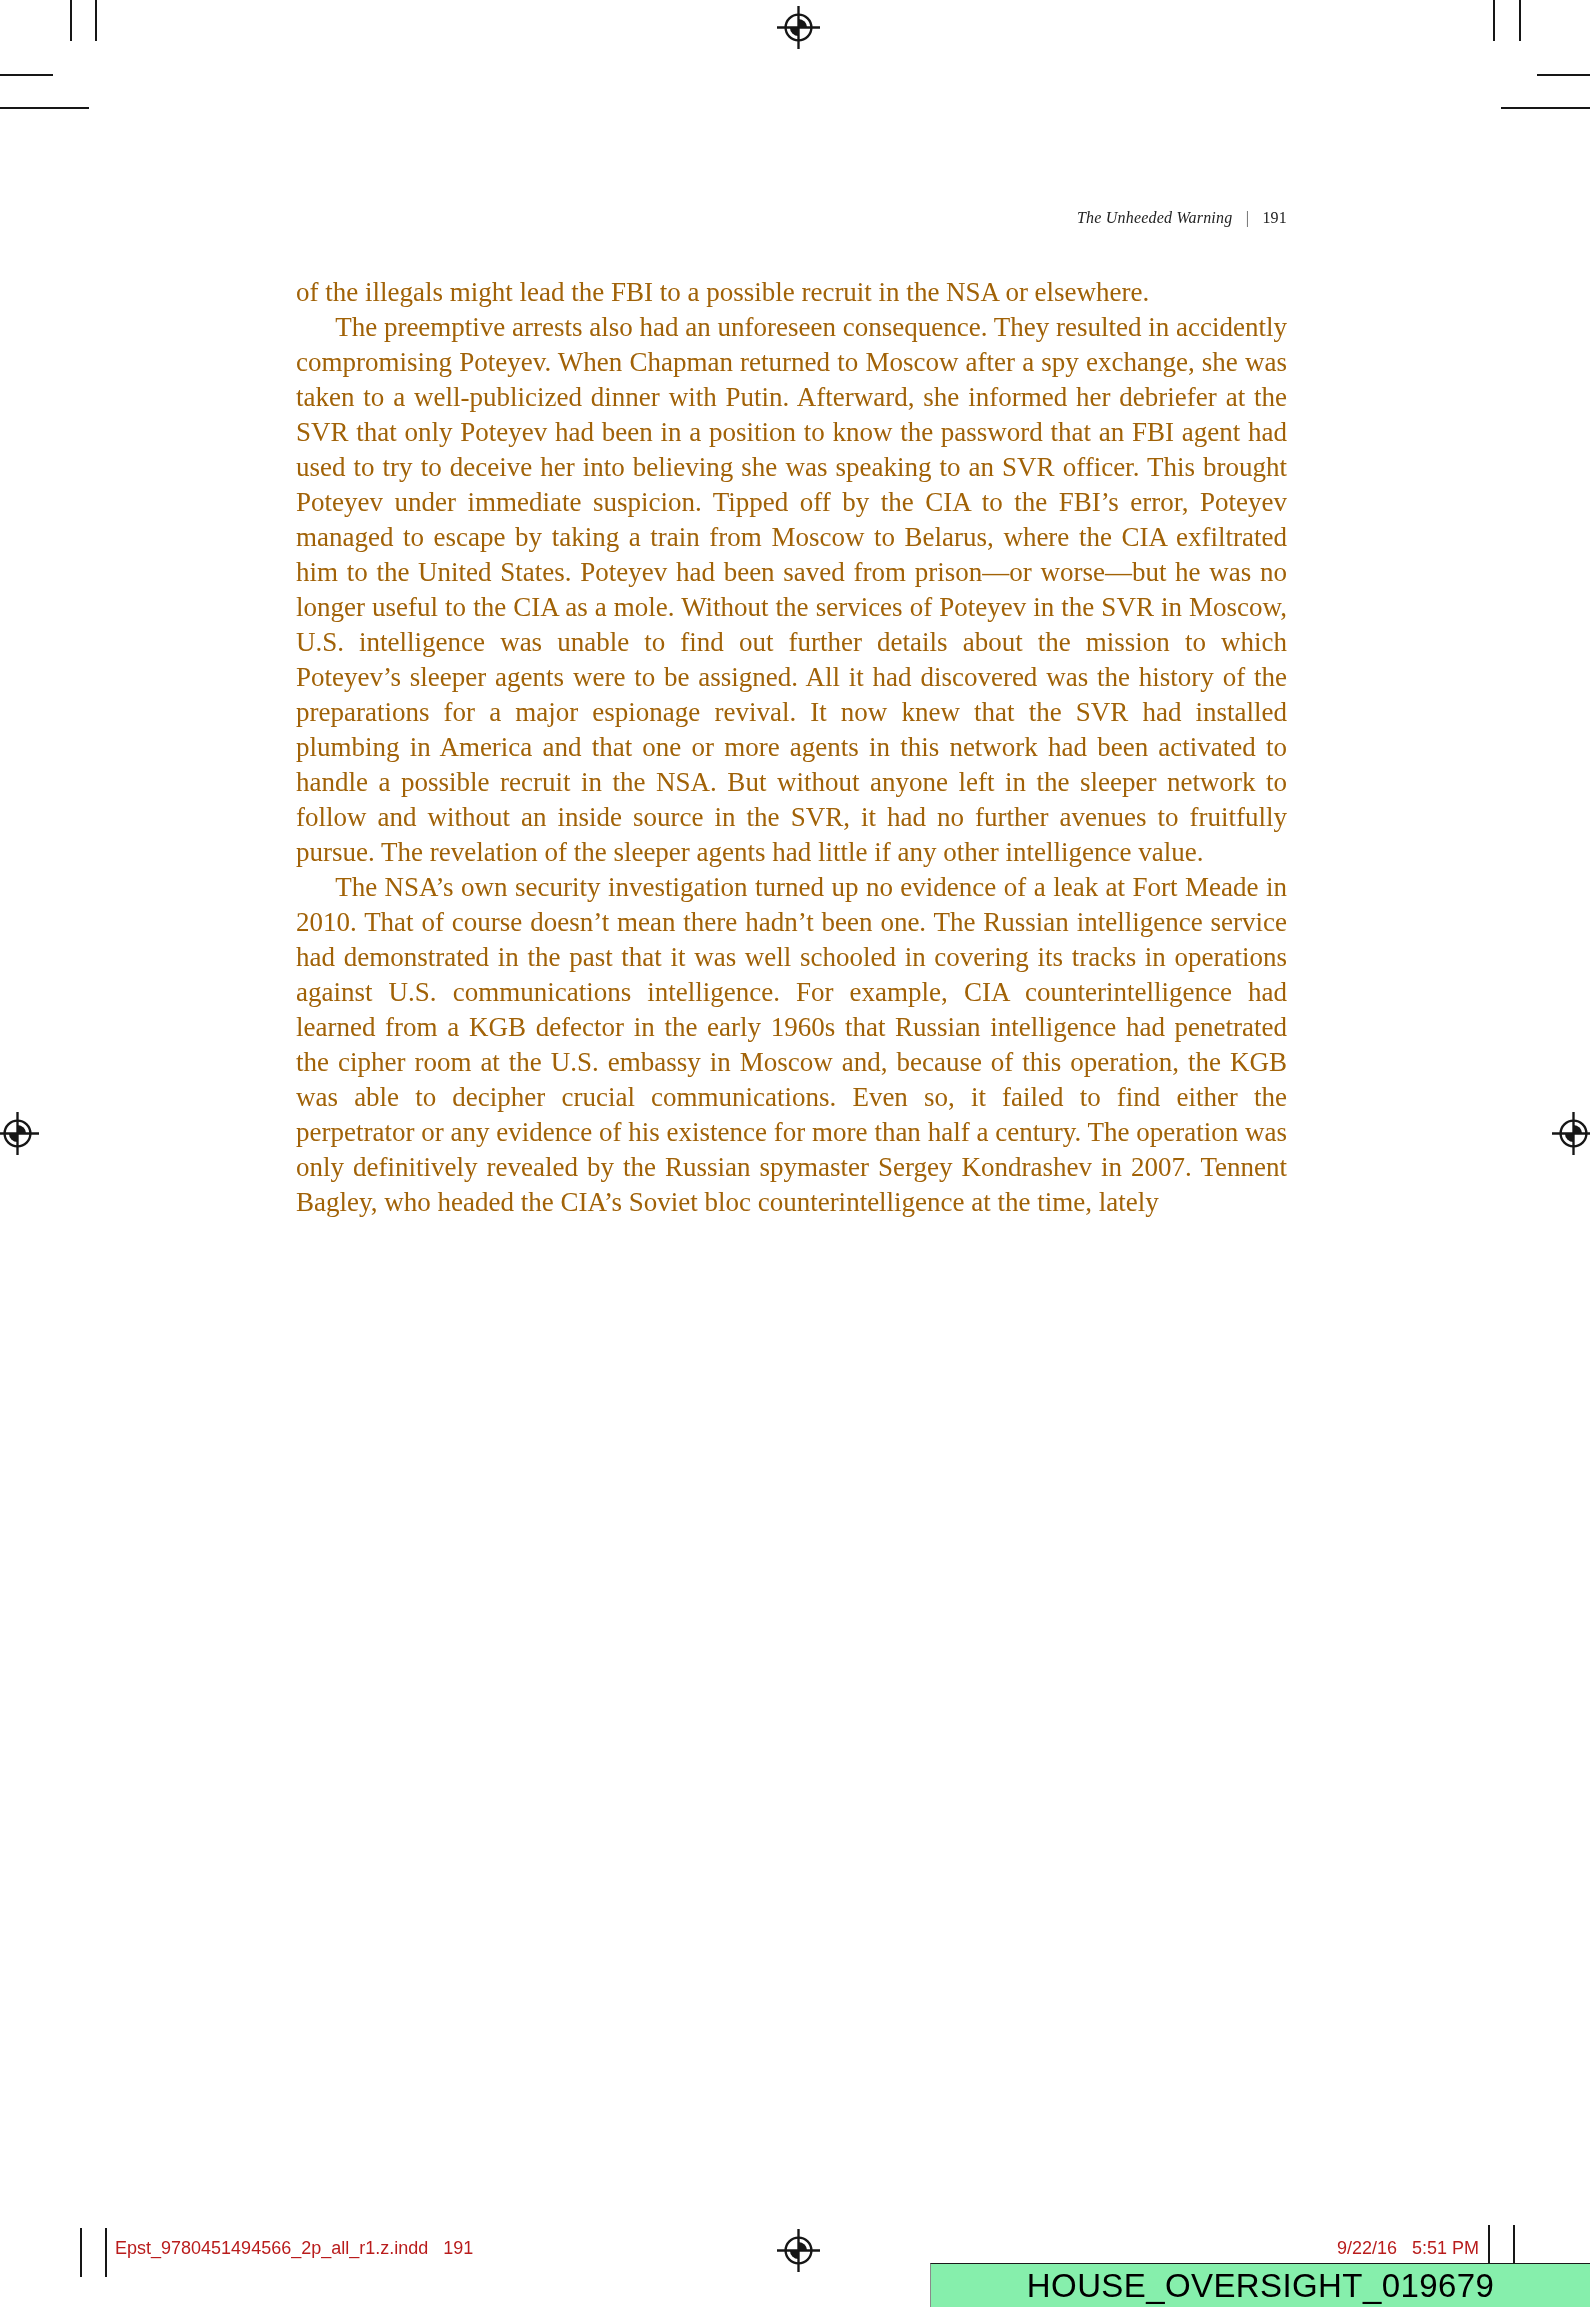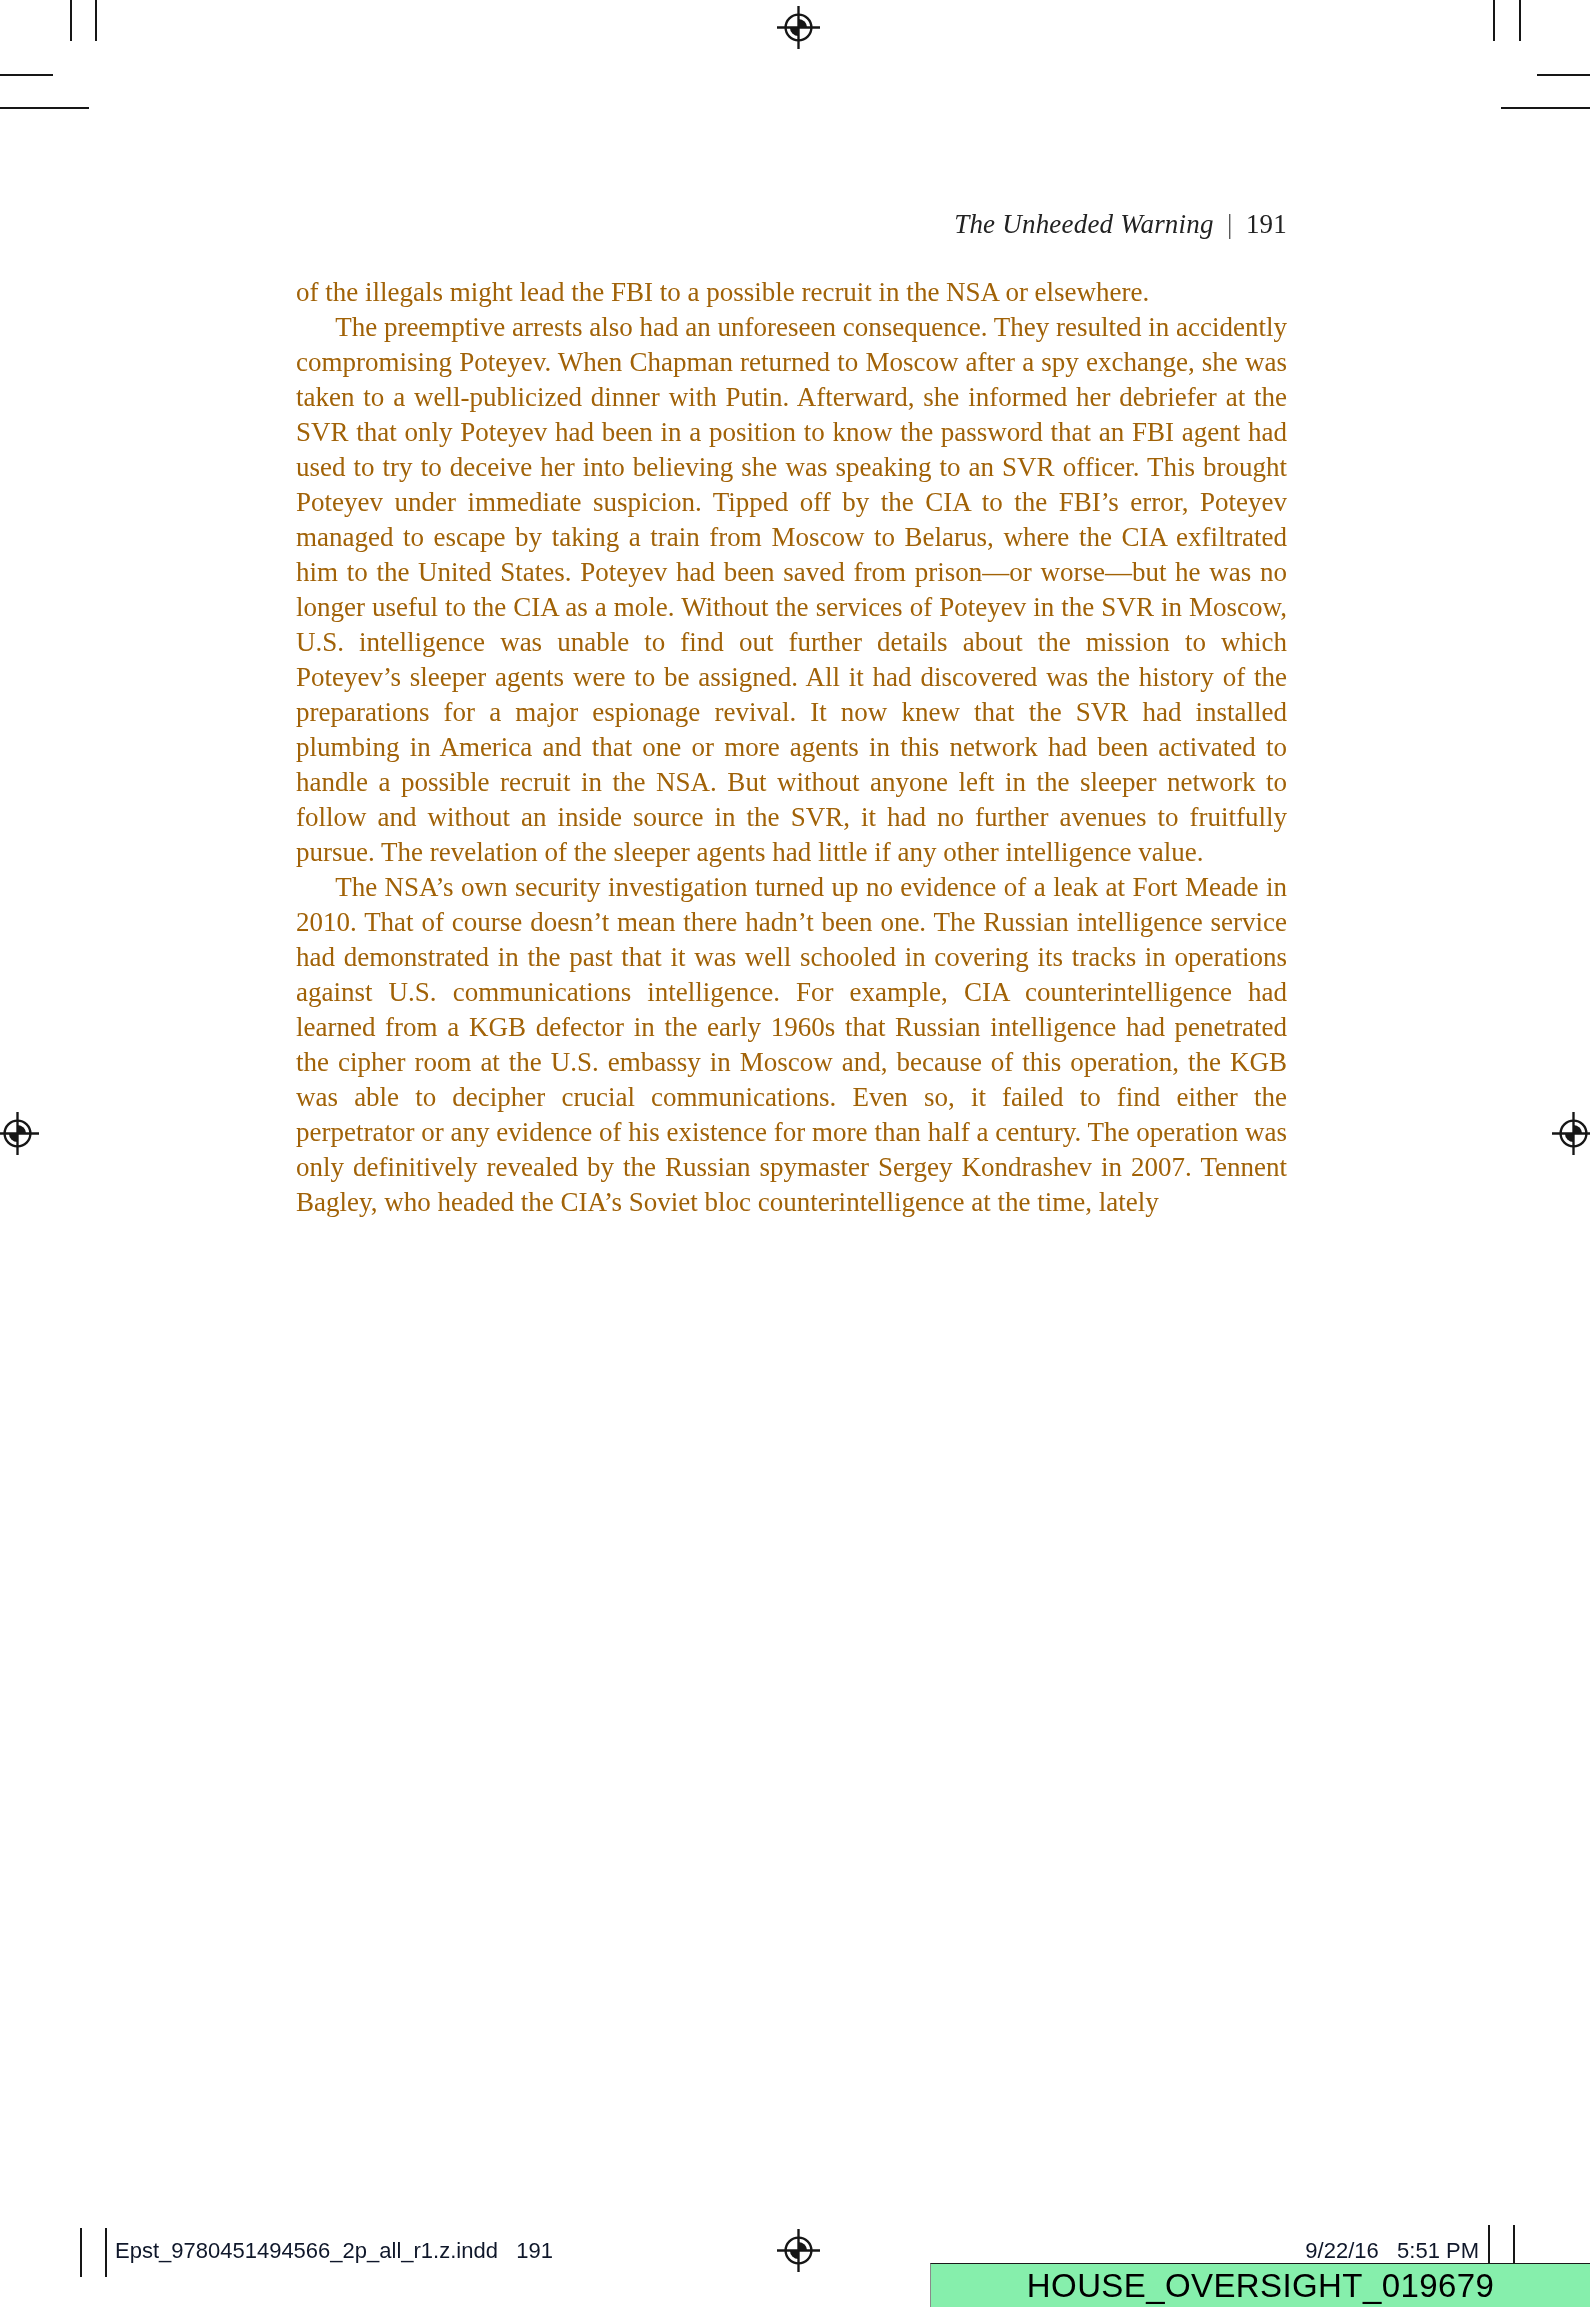--- a/index.html
+++ b/index.html
@@ -21,21 +21,21 @@
   .regmark { position: absolute; width: 43px; height: 43px; }
   .regmark svg { display: block; }
 
   
   .page-header {
     position: absolute;
     left: 296px;
     top: 209px;
     width: 991px;
     text-align: right;
-    font-size: 27px;
+    font-size: 16px;
     letter-spacing: 0.2px;
     color: #222;
     font-family: Liberation Serif, serif;
   }
   .running-title { font-style: italic; }
   .head-sep { color: #555; font-weight: 300; margin: 0 13.3px; font-style: normal; }
   .page-number { font-style: normal; }
 
   
   .text-block {
@@ -53,22 +53,22 @@
 
   
   .prod-footer {
     position: absolute;
     left: 115px;
     right: 111px;
     top: 2238px;
     display: flex;
     justify-content: space-between;
     font-family: "Liberation Sans", sans-serif;
-    font-size: 22px;
-    color: #0f172a;
+    font-size: 18px;
+    color: #b91c1c;
   }
   .prod-footer span { white-space: pre; }
 
   
   .bates-stamp {
     position: absolute;
     right: 0;
     bottom: 0;
     width: 660px;
     height: 44px;

